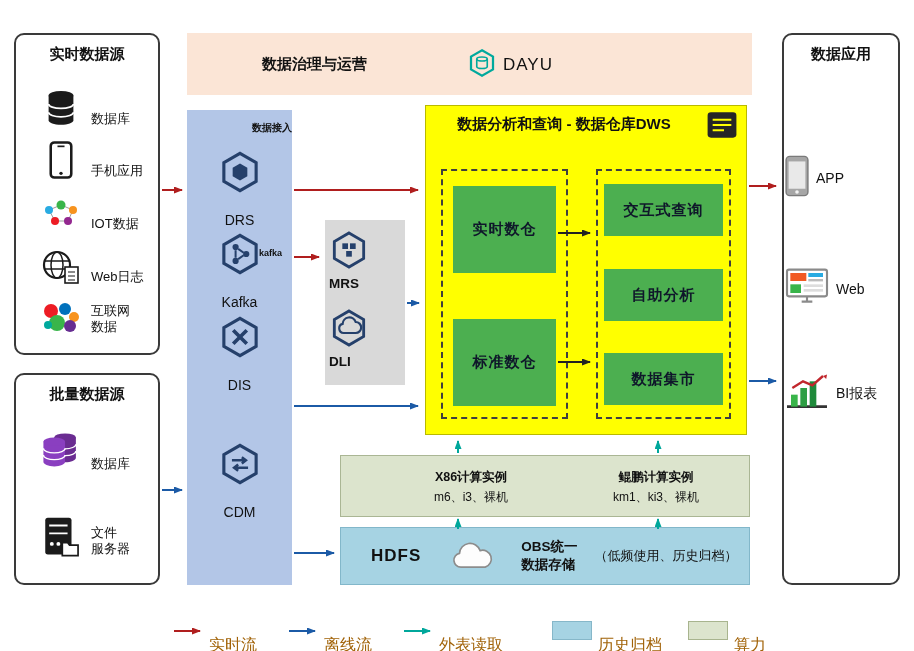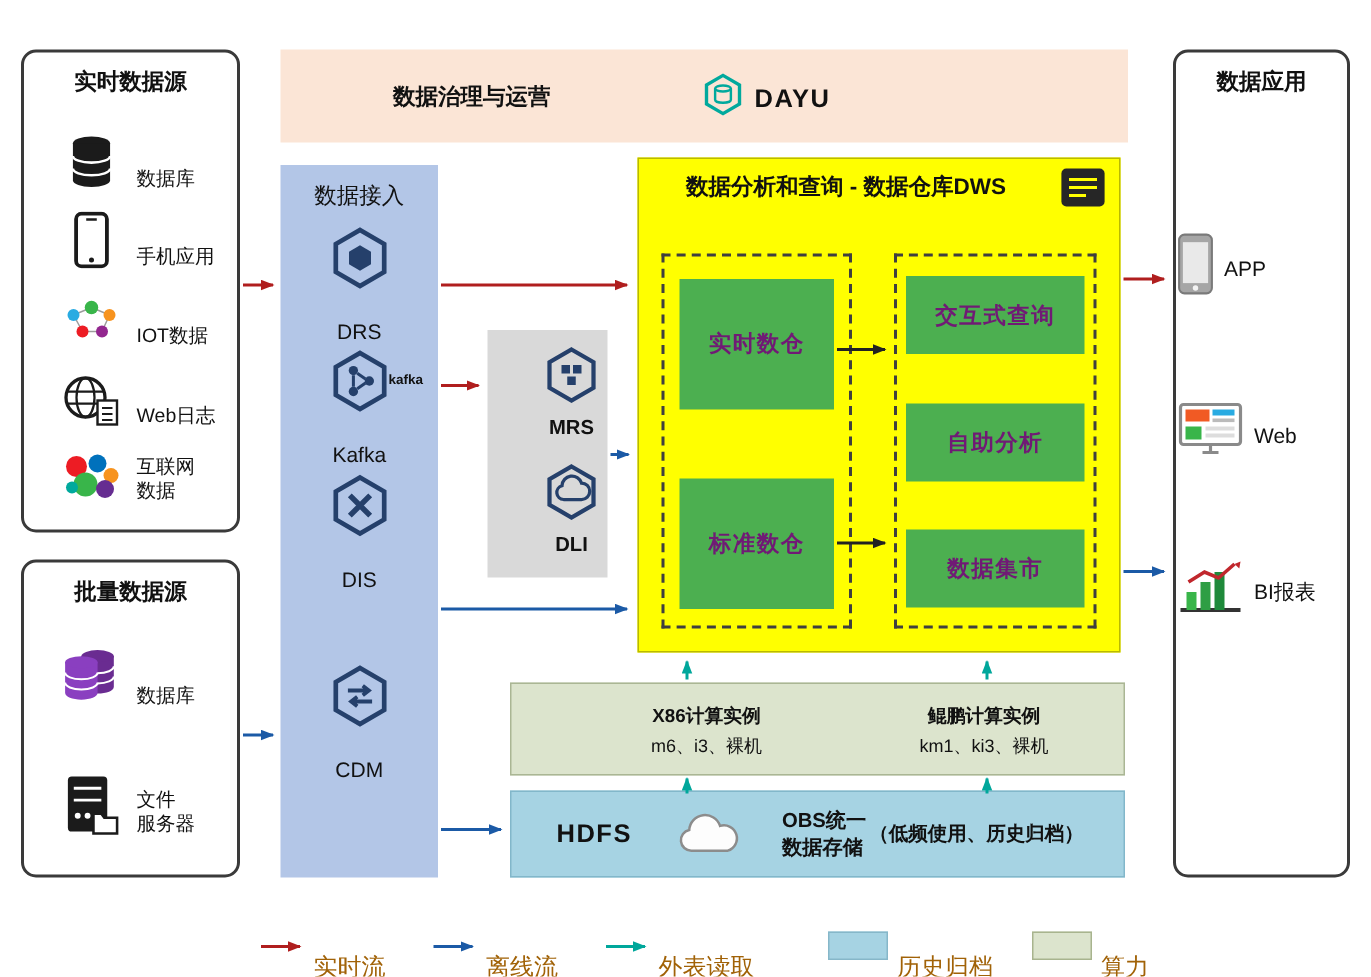--- a/index.html
+++ b/index.html
@@ -25,63 +25,63 @@
   .bi1{top:47px}.bi2{top:124px;height:58px}
 
   .app-item{position:absolute;left:0;width:100%;display:flex;align-items:center;gap:6px}
   .app-label{font-size:14px}
   .ai1{top:120px}.ai2{top:232px}.ai3{top:337px}
 
   
   .bar-governance{position:absolute;left:187px;top:33px;width:565px;height:62px;background:var(--c-peach)}
   .gov-title{position:absolute;left:75px;top:22px;font-size:15px;font-weight:700}
   .gov-logo{position:absolute;left:280px;top:15px;display:flex;align-items:center;gap:6px}
-  .gov-logo-text{font-size:17px;font-weight:700;letter-spacing:1px}
+  .gov-logo-text{font-size:17px;font-weight:400;letter-spacing:1px}
 
   
   .col-ingestion{position:absolute;left:187px;top:110px;width:105px;height:475px;background:var(--c-ingest)}
-  .col-title{font-size:15px;font-weight:400;text-align:center;padding-top:11px}
+  .col-title{font-size:10px;font-weight:700;text-align:right;padding-top:11px}
   .svc{position:absolute;left:0;width:100%;text-align:center}
   .svc .svc-label{font-size:14px;font-weight:400;margin-top:14px}
   .svc-drs{top:40px}.svc-kafka{top:122px}.svc-dis{top:205px}.svc-cdm{top:332px}
   .kafka-badge{position:absolute;left:72px;top:16px;font-size:9px;font-weight:700}
 
   
   .box-processing{position:absolute;left:325px;top:220px;width:80px;height:165px;background:var(--c-gray)}
-  .proc{position:absolute;left:16px;width:100%;text-align:center}
+  .proc{position:absolute;left:4px;width:100%;text-align:left}
   .proc .svc-label{font-size:13.5px;font-weight:700;margin-top:2px}
   .proc-mrs{top:10px}.proc-dli{top:88px}
 
   
   .box-dws{position:absolute;left:425px;top:105px;width:322px;height:330px;background:var(--c-yellow);border:1px solid #b9b900}
   .dws-title{position:absolute;left:0;right:44px;top:9px;text-align:center;font-size:15px;font-weight:700}
   .dws-ic{position:absolute;right:8px;top:5px}
   .dash{position:absolute;border:2px dashed #3f3f3f}
   .dash-left{left:15px;top:63px;width:127px;height:250px}
   .dash-right{left:170px;top:63px;width:135px;height:250px}
-  .gbox{position:absolute;background:var(--c-green);color:#701a75;font-weight:700;font-size:15px;display:flex;align-items:center;justify-content:center;letter-spacing:1px}
+  .gbox{position:absolute;background:var(--c-green);color:#0f172a;font-weight:700;font-size:15px;display:flex;align-items:center;justify-content:center;letter-spacing:1px}
   .gw1{left:27px;top:80px;width:103px;height:87px}
   .gw2{left:27px;top:213px;width:103px;height:87px}
   .gs1{left:178px;top:78px;width:119px;height:52px}
   .gs2{left:178px;top:163px;width:119px;height:52px}
   .gs3{left:178px;top:247px;width:119px;height:52px}
 
   
   .box-compute{position:absolute;left:340px;top:455px;width:410px;height:62px;background:var(--c-olive);border:1px solid #aab694}
   .comp{position:absolute;top:13px;text-align:center}
   .comp-left{left:40px;width:180px}
   .comp-right{left:230px;width:170px}
   .comp-title{font-size:12.5px;font-weight:700}
   .comp-spec{font-size:12px;margin-top:3px}
 
   .box-storage{position:absolute;left:340px;top:527px;width:410px;height:58px;background:var(--c-storage);border:1px solid #82b7ca;display:flex;align-items:center;padding-left:30px}
   .hdfs{font-size:17px;font-weight:700;letter-spacing:1px}
   .box-storage .ic{margin-left:26px;display:flex}
   .obs{margin-left:24px;font-size:13.5px;font-weight:700;line-height:1.3;white-space:pre-line}
-  .obs-note{margin-left:2px;font-size:13px;font-weight:700}
+  .obs-note{margin-left:17px;font-size:13px;font-weight:400}
 
   
   .legend{position:absolute;left:0;top:615px;width:100%;height:36px}
   .lg{position:absolute;top:20px;font-size:16px;color:#a16207}
   .lg-realtime{left:209px}.lg-offline{left:324px}.lg-external{left:439px}.lg-archive{left:598px}.lg-compute{left:734px}
   .sw{position:absolute;top:6px;width:40px;height:19px}
   .sw-archive{left:552px;background:var(--c-storage);border:1px solid #86b7c9}
   .sw-compute{left:688px;background:var(--c-olive);border:1px solid #a8b48e}
 
   

